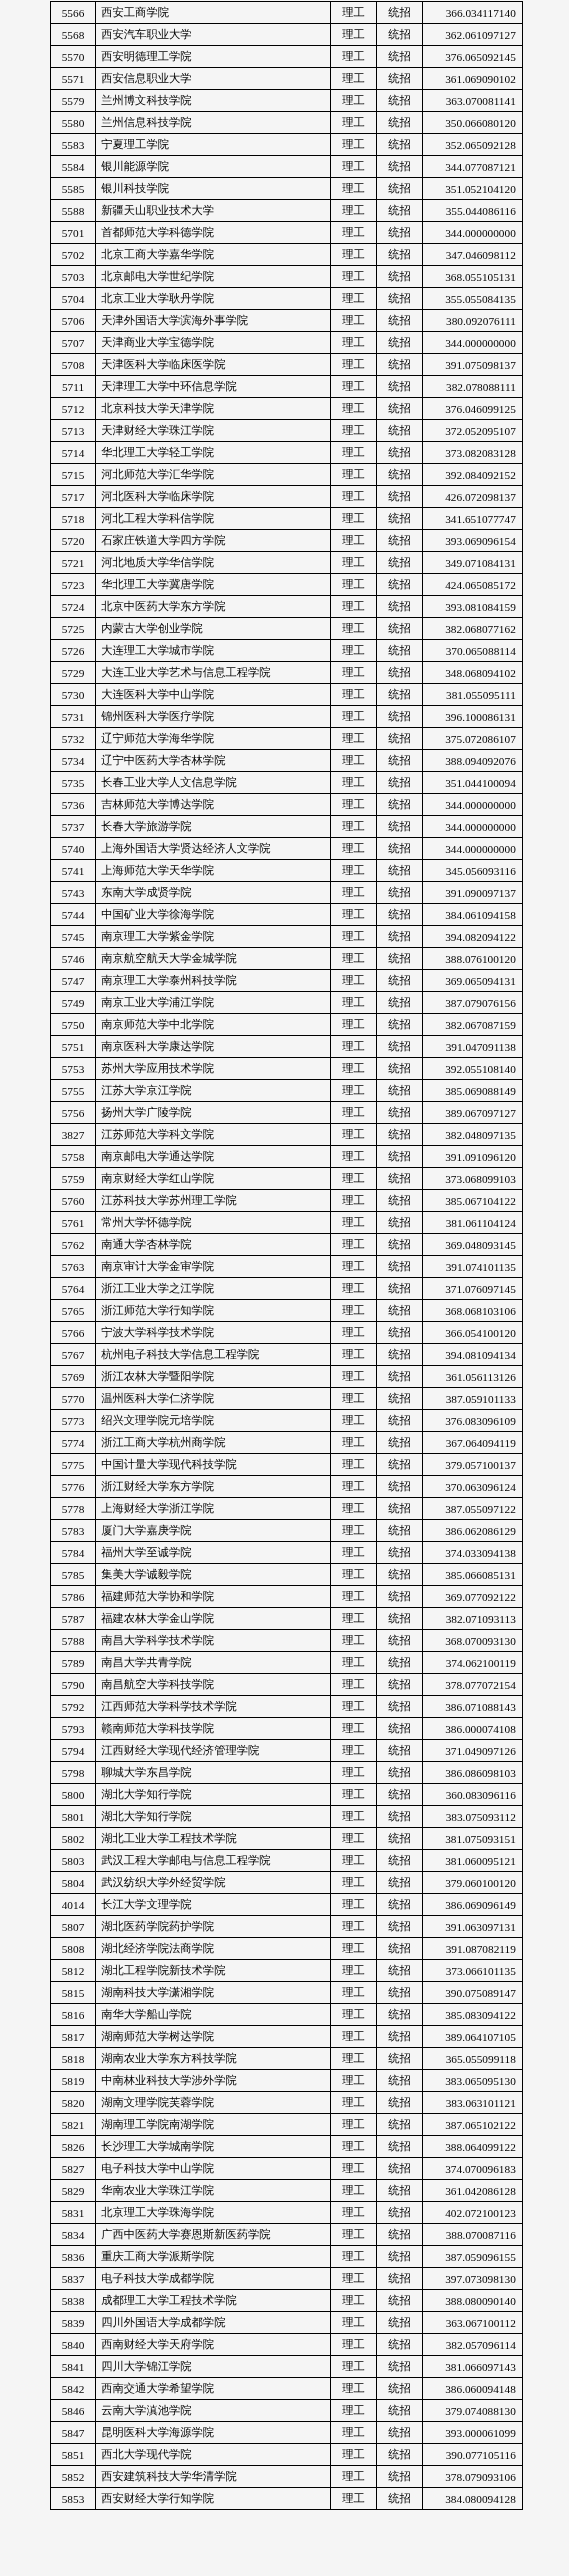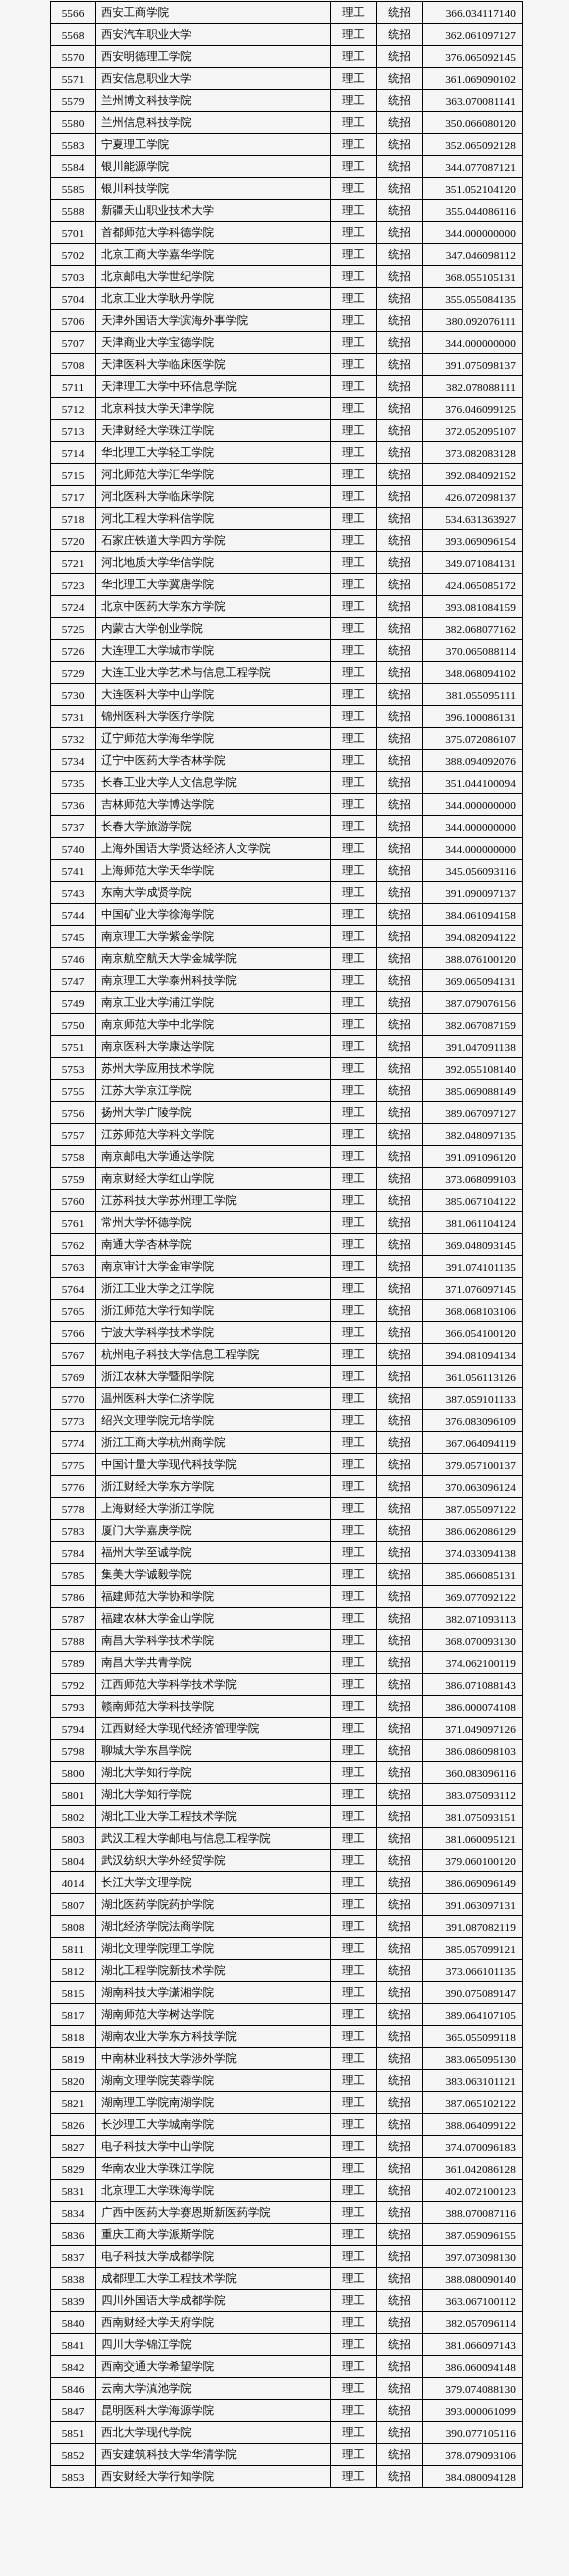--- a/index.html
+++ b/index.html
@@ -214,21 +214,21 @@
           <td class="name">河北医科大学临床学院</td>
           <td class="type">理工</td>
           <td class="admission">统招</td>
           <td class="score">426.072098137</td>
         </tr>
         <tr>
           <td class="code">5718</td>
           <td class="name">河北工程大学科信学院</td>
           <td class="type">理工</td>
           <td class="admission">统招</td>
-          <td class="score">534.631363927</td>
+          <td class="score">341.651077747</td>
         </tr>
         <tr>
           <td class="code">5720</td>
           <td class="name">石家庄铁道大学四方学院</td>
           <td class="type">理工</td>
           <td class="admission">统招</td>
           <td class="score">393.069096154</td>
         </tr>
         <tr>
           <td class="code">5721</td>
@@ -406,21 +406,21 @@
           <td class="score">385.069088149</td>
         </tr>
         <tr>
           <td class="code">5756</td>
           <td class="name">扬州大学广陵学院</td>
           <td class="type">理工</td>
           <td class="admission">统招</td>
           <td class="score">389.067097127</td>
         </tr>
         <tr>
-          <td class="code">5757</td>
+          <td class="code">3827</td>
           <td class="name">江苏师范大学科文学院</td>
           <td class="type">理工</td>
           <td class="admission">统招</td>
           <td class="score">382.048097135</td>
         </tr>
         <tr>
           <td class="code">5758</td>
           <td class="name">南京邮电大学通达学院</td>
           <td class="type">理工</td>
           <td class="admission">统招</td>
@@ -581,20 +581,27 @@
           <td class="score">368.070093130</td>
         </tr>
         <tr>
           <td class="code">5789</td>
           <td class="name">南昌大学共青学院</td>
           <td class="type">理工</td>
           <td class="admission">统招</td>
           <td class="score">374.062100119</td>
         </tr>
         <tr>
+          <td class="code">5790</td>
+          <td class="name">南昌航空大学科技学院</td>
+          <td class="type">理工</td>
+          <td class="admission">统招</td>
+          <td class="score">378.077072154</td>
+        </tr>
+        <tr>
           <td class="code">5792</td>
           <td class="name">江西师范大学科学技术学院</td>
           <td class="type">理工</td>
           <td class="admission">统招</td>
           <td class="score">386.071088143</td>
         </tr>
         <tr>
           <td class="code">5793</td>
           <td class="name">赣南师范大学科技学院</td>
           <td class="type">理工</td>
@@ -665,39 +672,39 @@
           <td class="score">391.063097131</td>
         </tr>
         <tr>
           <td class="code">5808</td>
           <td class="name">湖北经济学院法商学院</td>
           <td class="type">理工</td>
           <td class="admission">统招</td>
           <td class="score">391.087082119</td>
         </tr>
         <tr>
-          <td class="code">5811</td>
-          <td class="name">湖北文理学院理工学院</td>
-          <td class="type">理工</td>
-          <td class="admission">统招</td>
-          <td class="score">385.057099121</td>
-        </tr>
-        <tr>
           <td class="code">5812</td>
           <td class="name">湖北工程学院新技术学院</td>
           <td class="type">理工</td>
           <td class="admission">统招</td>
           <td class="score">373.066101135</td>
         </tr>
         <tr>
           <td class="code">5815</td>
           <td class="name">湖南科技大学潇湘学院</td>
           <td class="type">理工</td>
           <td class="admission">统招</td>
           <td class="score">390.075089147</td>
+        </tr>
+        <tr>
+          <td class="code">5816</td>
+          <td class="name">南华大学船山学院</td>
+          <td class="type">理工</td>
+          <td class="admission">统招</td>
+          <td class="score">385.083094122</td>
         </tr>
         <tr>
           <td class="code">5817</td>
           <td class="name">湖南师范大学树达学院</td>
           <td class="type">理工</td>
           <td class="admission">统招</td>
           <td class="score">389.064107105</td>
         </tr>
         <tr>
           <td class="code">5818</td>

